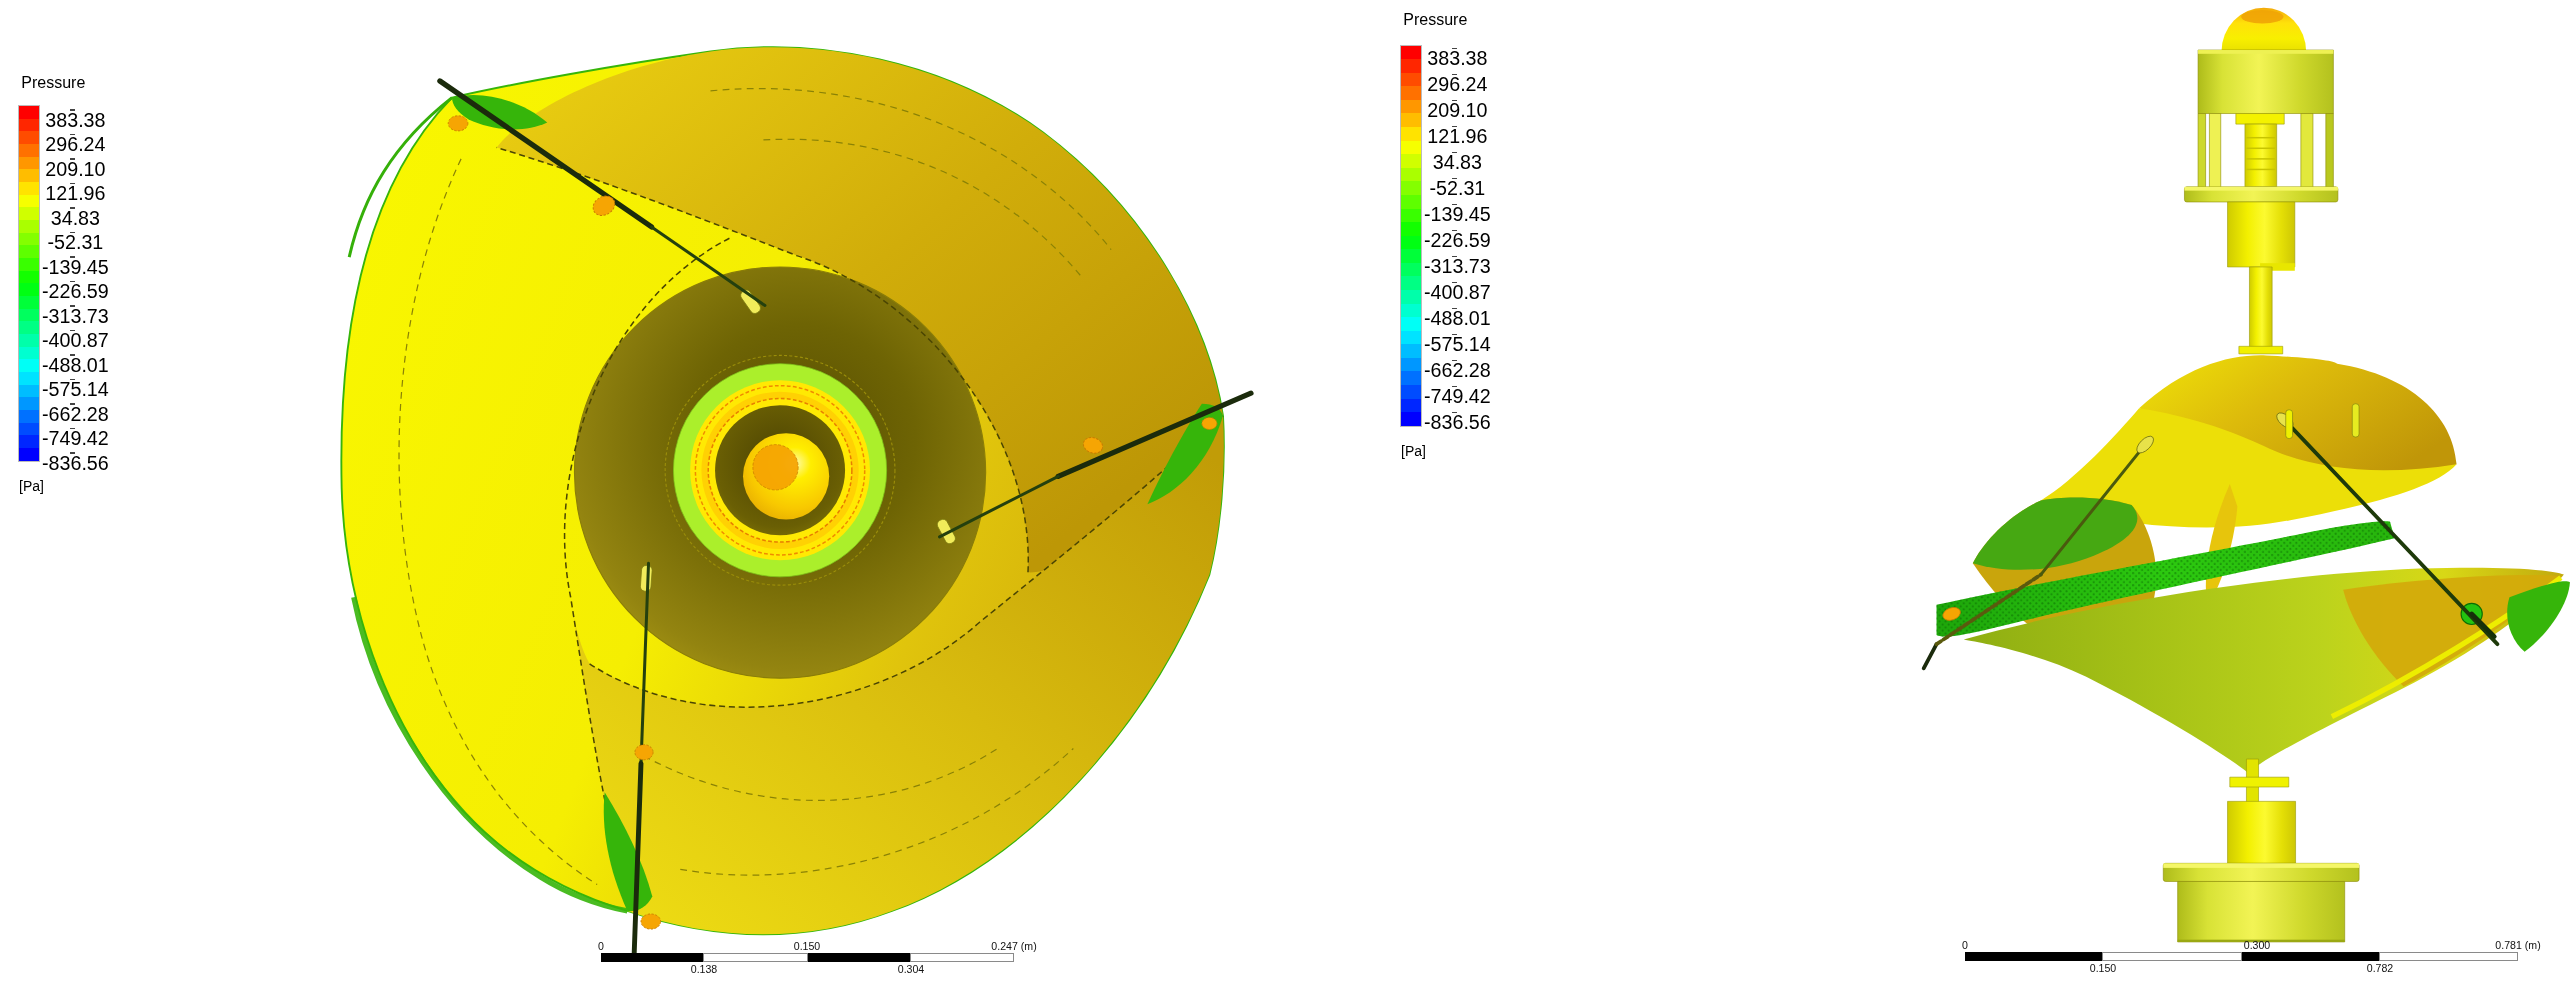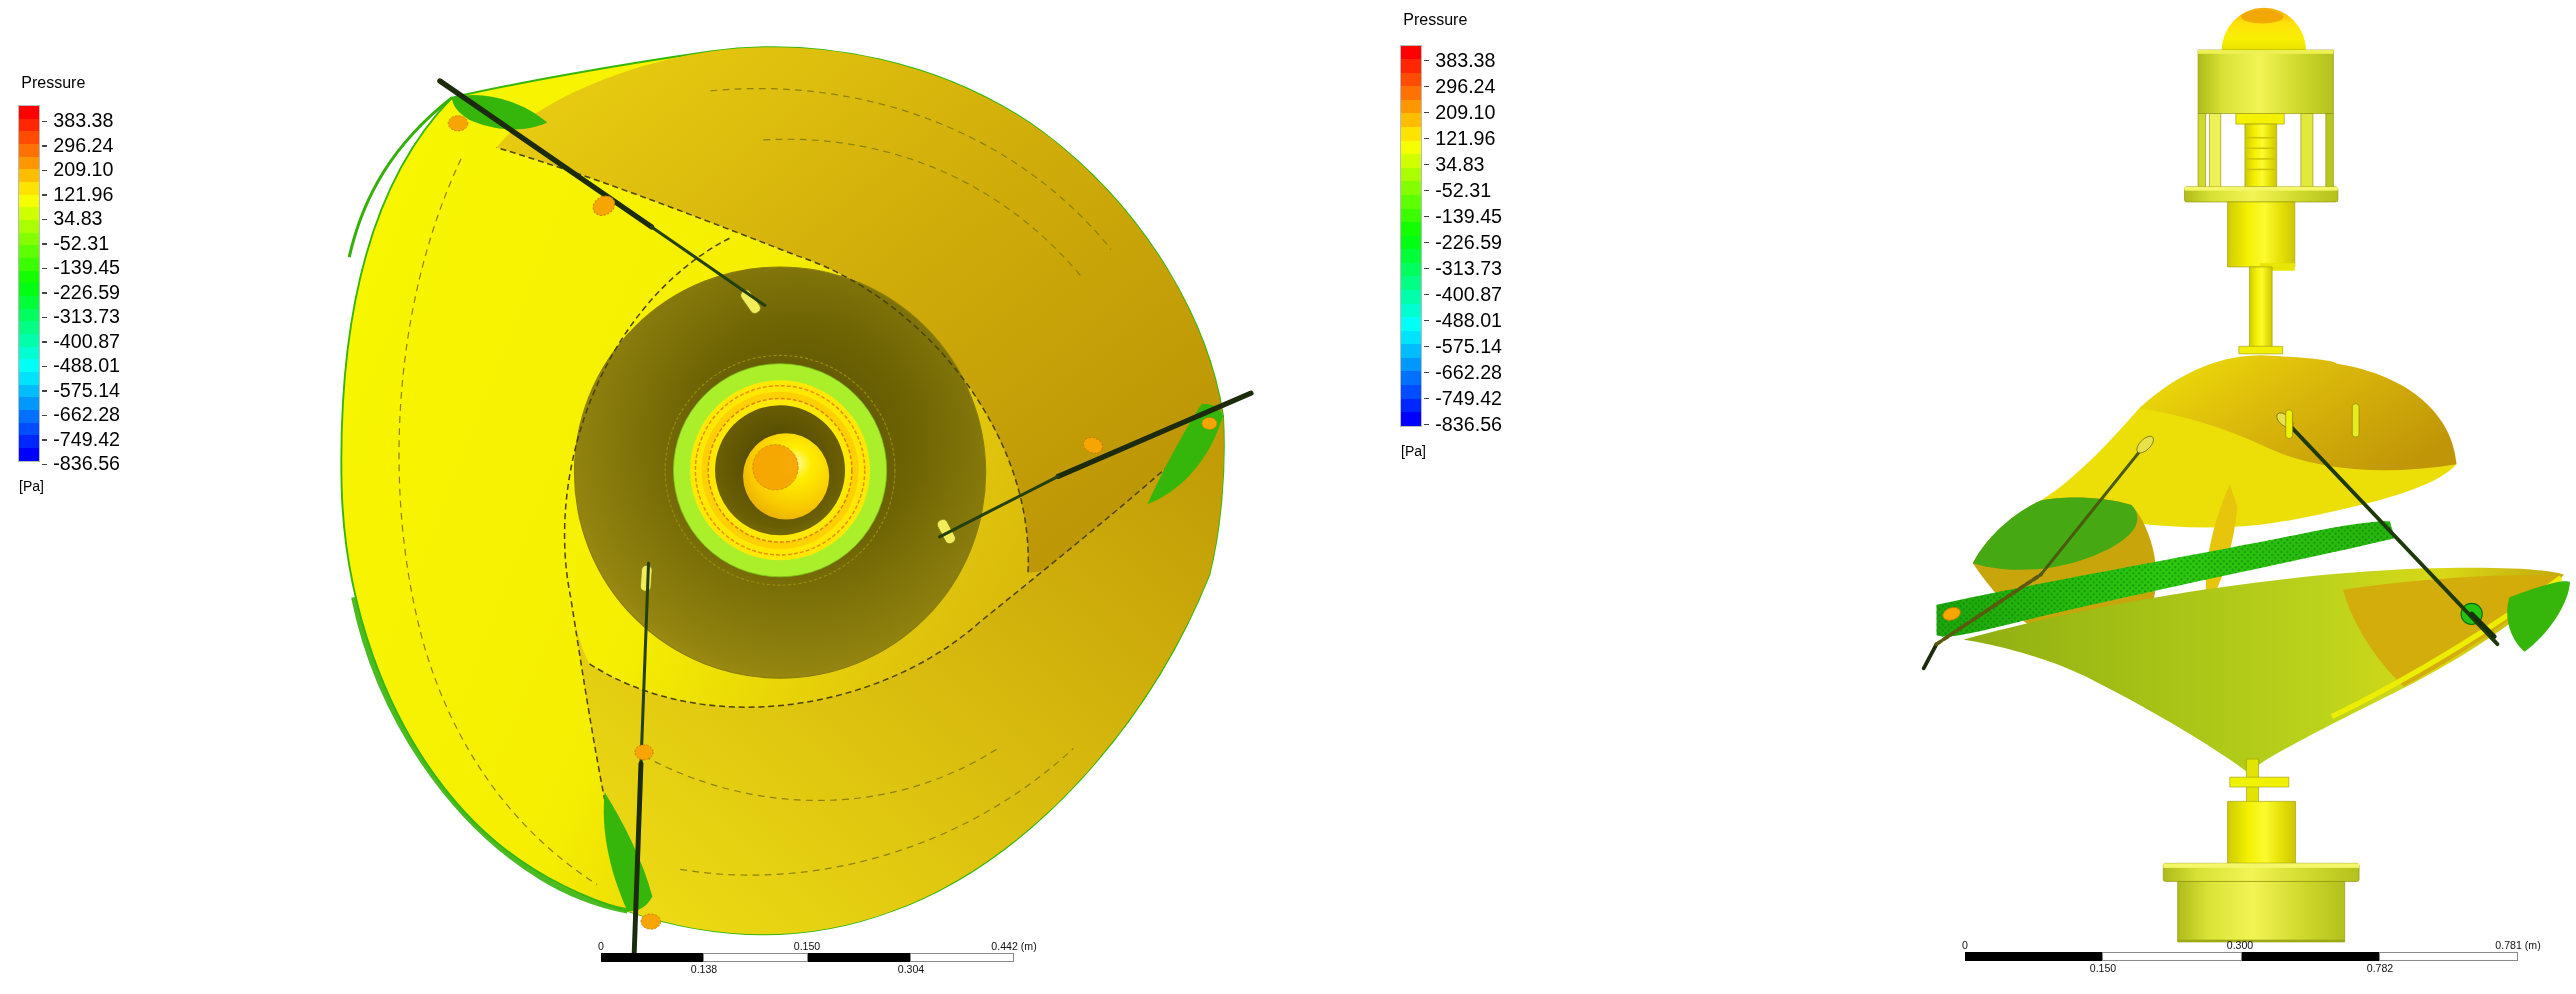--- a/index.html
+++ b/index.html
@@ -8,21 +8,21 @@
   svg{display:block;}
   .viewport{position:absolute;inset:0;width:2576px;height:995px;}
 
   
   .legend{position:absolute;width:197px;}
   .legend-title{position:absolute;top:0;left:2.3px;font-size:16px;line-height:18px;}
   .legend-bar{position:absolute;left:0;top:var(--barTop);width:19.7px;height:var(--barH);
               display:flex;flex-direction:column;outline:0.8px solid rgba(60,60,60,.35);}
   .legend-bar div{flex:1;}
   .legend-rows{position:absolute;left:23px;top:var(--rowsTop);display:flex;flex-direction:column;}
-  .legend-row{height:var(--rowH);display:flex;align-items:center;}
+  .legend-row{height:var(--rowH);display:flex;align-items:center;flex-direction:column;}
   .legend-tick{width:5.3px;height:1.5px;background:#444;margin-right:6px;flex:none;}
   .legend-val{font-size:19.7px;line-height:19.7px;white-space:nowrap;}
   .legend-unit{position:absolute;left:0;top:var(--unitTop);font-size:14px;}
 
   
   .ruler{position:absolute;height:35px;font-size:10.6px;line-height:10.6px;}
   .rlab{position:absolute;transform:translateX(-50%);white-space:nowrap;color:#111;}
   .rlab.top{top:0;}
   .rlab.bot{top:23.4px;}
   .rbar{position:absolute;top:12px;left:0;right:0;height:9px;display:flex;}
@@ -455,34 +455,34 @@
         <span class="legend-tick"></span>
         <span class="legend-val">-836.56</span>
       </div>
       </div>
     <div class="legend-unit">[Pa]</div>
   </div>
 
   <div class="ruler" style="left:601px;top:941px;width:413px;">
     <span class="rlab top" style="left:0px">0</span>
     <span class="rlab top" style="left:206px">0.150</span>
-    <span class="rlab top" style="left:413px">0.442 (m)</span>
+    <span class="rlab top" style="left:413px">0.247 (m)</span>
     <div class="rbar">
         <i class="b"></i>
         <i class="w"></i>
         <i class="b"></i>
         <i class="w"></i>
       </div>
     <span class="rlab bot" style="left:103px">0.138</span>
     <span class="rlab bot" style="left:310px">0.304</span>
   </div>
 
   <div class="ruler" style="left:1965px;top:940px;width:553px;">
     <span class="rlab top" style="left:0px">0</span>
-    <span class="rlab top" style="left:275px">0.300</span>
+    <span class="rlab top" style="left:292px">0.300</span>
     <span class="rlab top" style="left:553px">0.781 (m)</span>
     <div class="rbar">
         <i class="b"></i>
         <i class="w"></i>
         <i class="b"></i>
         <i class="w"></i>
       </div>
     <span class="rlab bot" style="left:138px">0.150</span>
     <span class="rlab bot" style="left:415px">0.782</span>
   </div>

